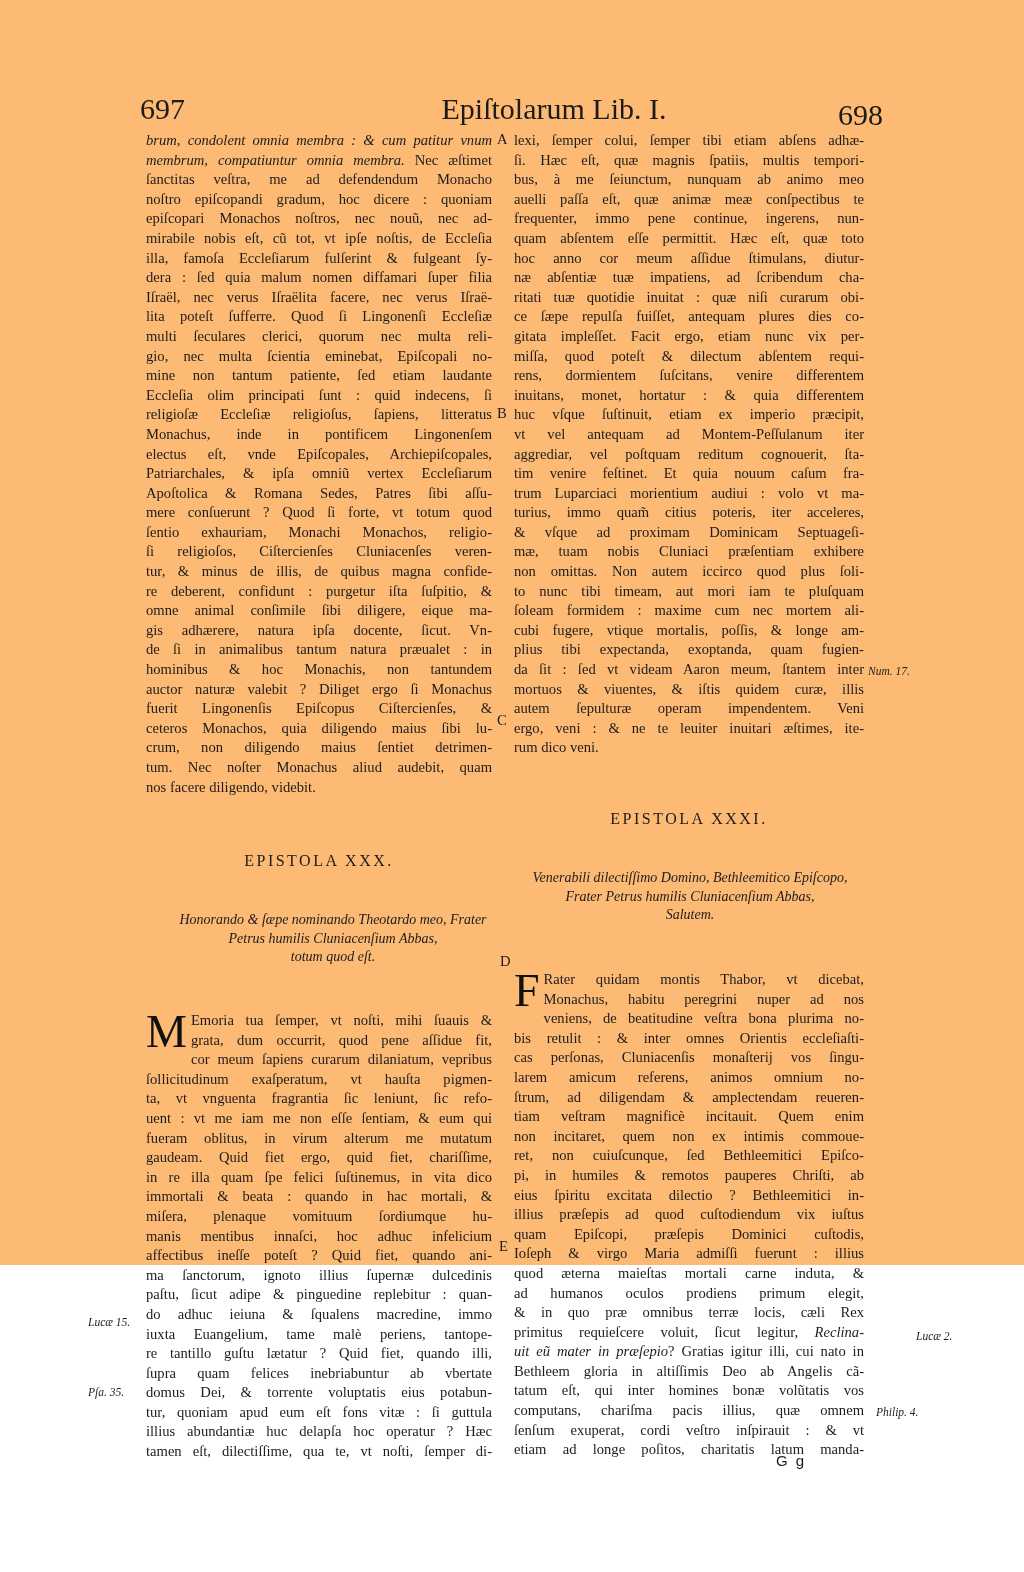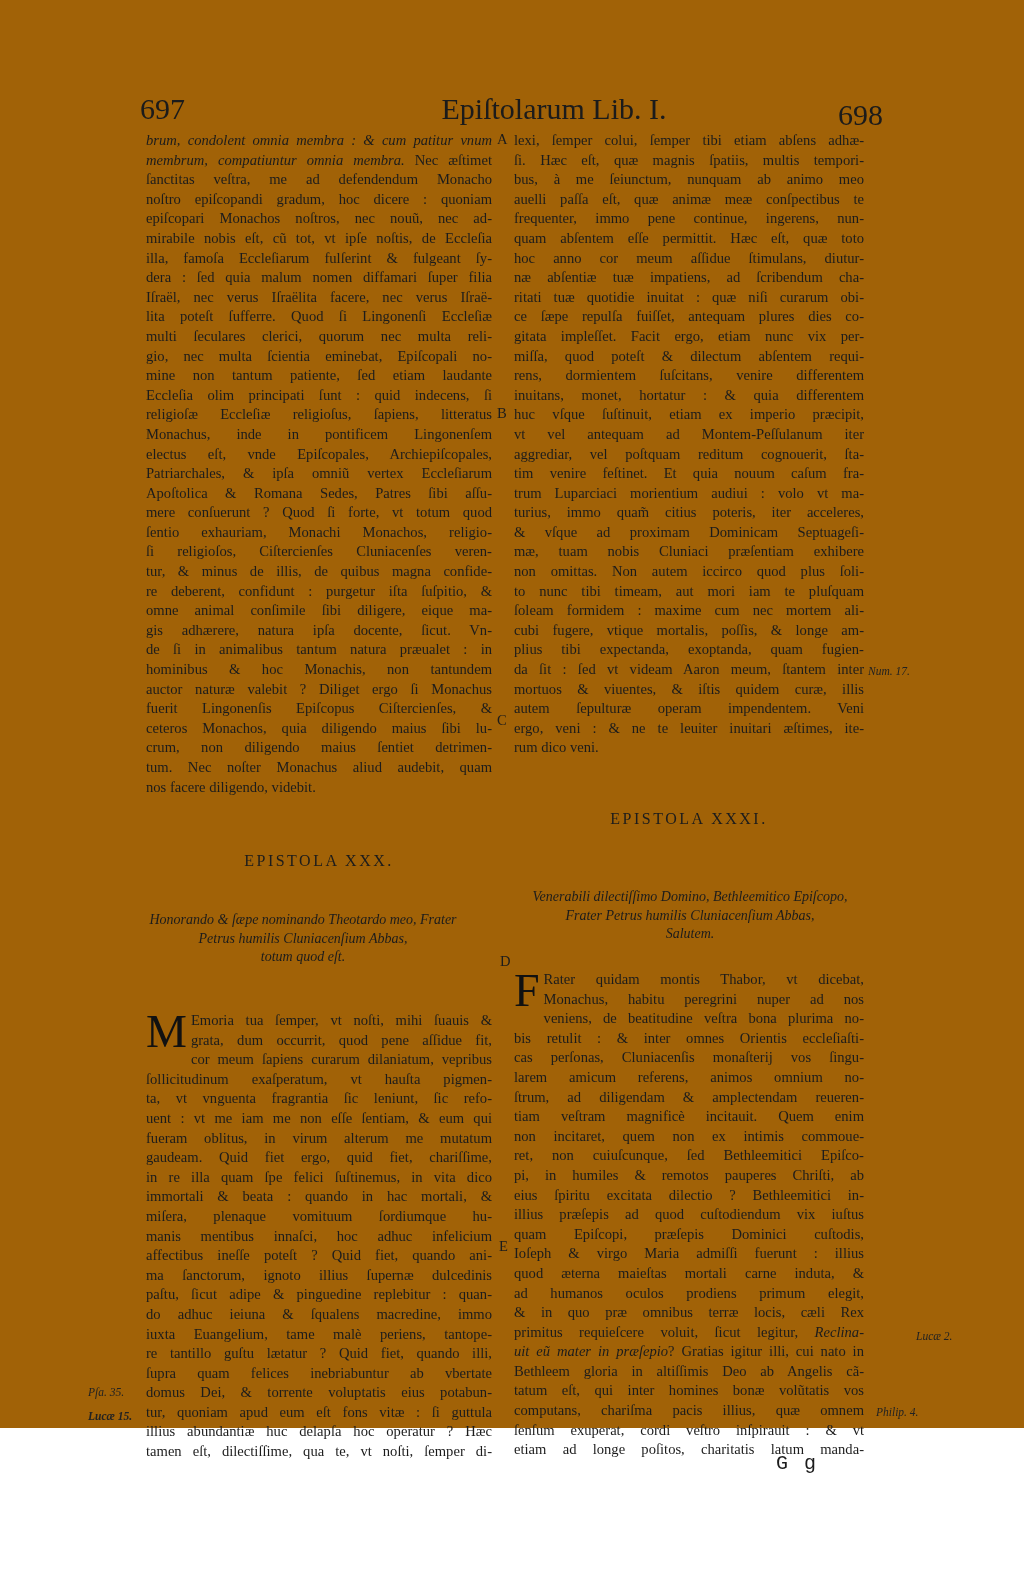--- a/index.html
+++ b/index.html
@@ -1,34 +1,34 @@
 <!DOCTYPE html>
 <html><head>
 <meta charset="utf-8">
 <style>
   html, body { margin: 0; padding: 0; background: #ffffff; }
   body { width: 1024px; height: 1572px; position: relative; overflow: hidden;
          font-family: "DejaVu Serif", "Liberation Serif", serif; color: #1a1a1a; }
-  .page { position: absolute; left: 0; top: 0; width: 1024px; height: 1428px; background: #a16207; }
+  .page { position: absolute; left: 0; top: 0; width: 1024px; height: 1265px; background: #fdba74; }
   .header { position: absolute; top: 92px; font-family: "Liberation Serif", serif; font-size: 30px; color: #1b1b1b; }
   .hdr-left { left: 140px; }
   .hdr-title { left: 0; width: 1024px; text-align: center; top: 92px; padding-left: 20px; box-sizing: border-box; margin-left: 32px; }
   .hdr-right { left: 838px; margin-top: 6px; }
   .col { position: absolute; font-family: "Liberation Serif", serif; font-size: 14.6px; line-height: 19.6px; color: #1c1c1c; }
   .col-left { left: 146px; width: 346px; }
   .col-right { left: 514px; width: 350px; }
   .line { display: block; white-space: nowrap; text-align: justify; text-align-last: justify; height: 19.6px; }
   .line.last { text-align-last: left; }
   .it { font-style: italic; }
   .heading { position: absolute; font-family: "Liberation Serif", serif; font-size: 16px; letter-spacing: 2.5px; color: #1c1c1c; text-align: center; }
   .address { position: absolute; font-family: "Liberation Serif", serif; font-style: italic; font-size: 14px; line-height: 18.5px; text-align: center; color: #1c1c1c; }
   .dropcap { float: left; font-family: "Liberation Serif", serif; font-size: 46px; line-height: 38px; margin: 2px 4px 0 0; color: #111; }
   .marker { position: absolute; font-family: "Liberation Serif", serif; font-size: 14.6px; color: #1c1c1c; }
   .margnote { position: absolute; font-family: "Liberation Serif", serif; font-style: italic; font-size: 11.5px; line-height: 13px; color: #222; }
-  .sig { position: absolute; font-family: Liberation Mono, monospace; font-size: 20px; color: #1c1c1c; letter-spacing: 2px; }
+  .sig { position: absolute; font-family: Liberation Sans, sans-serif; font-size: 15px; color: #1c1c1c; letter-spacing: 2px; }
 </style>
 </head>
 <body>
 
 <div class="page">
 
   <div class="header hdr-left">697</div>
   <div class="header hdr-title">Epiſtolarum Lib. I.</div>
   <div class="header hdr-right">698</div>
 
@@ -64,21 +64,21 @@
       <span class="line">auctor naturæ valebit ? Diliget ergo ſi Monachus</span>
       <span class="line">fuerit Lingonenſis Epiſcopus Ciſtercienſes, &amp;</span>
       <span class="line">ceteros Monachos, quia diligendo maius ſibi lu-</span>
       <span class="line">crum, non diligendo maius ſentiet detrimen-</span>
       <span class="line">tum. Nec noſter Monachus aliud audebit, quam</span>
       <span class="line last">nos facere diligendo, videbit.</span>
     </div>
 
   <div class="heading" style="left:146px; width:346px; top:852px;">EPISTOLA XXX.</div>
 
-  <div class="address" style="left:124px; width:358px; top:911px;font-style:italic;">
+  <div class="address" style="left:154px; width:358px; top:911px;font-style:italic;">
     <div>Honorando &amp; ſæpe nominando Theotardo meo, Frater</div>
     <div>Petrus humilis Cluniacenſium Abbas,</div>
     <div>totum quod eſt.</div>
   </div>
 
   <div class="col col-left" style="top:1011px;">
     <span class="dropcap">M</span>
     <span class="line">Emoria tua ſemper, vt noſti, mihi ſuauis &amp;</span>
     <span class="line">grata, dum occurrit, quod pene aſſidue fit,</span>
     <div id="left-body">
@@ -99,21 +99,21 @@
         <span class="line">iuxta Euangelium, tame malè periens, tantope-</span>
         <span class="line">re tantillo guſtu lætatur ? Quid fiet, quando illi,</span>
         <span class="line">ſupra quam felices inebriabuntur ab vbertate</span>
         <span class="line">domus Dei, &amp; torrente voluptatis eius potabun-</span>
         <span class="line">tur, quoniam apud eum eſt fons vitæ : ſi guttula</span>
         <span class="line">illius abundantiæ huc delapſa hoc operatur ? Hæc</span>
         <span class="line">tamen eſt, dilectiſſime, qua te, vt noſti, ſemper di-</span>
       </div>
   </div>
 
-  <div class="margnote" style="left:88px; top:1410px;font-weight:bold;">Lucæ 15.</div>
+  <div class="margnote" style="left:88px; top:1316px;">Lucæ 15.</div>
   <div class="margnote" style="left:88px; top:1386px;">Pſa. 35.</div>
 
   <div class="marker" style="left:497px; top:131px;">A</div>
   <div class="marker" style="left:497px; top:405px;">B</div>
   <div class="marker" style="left:497px; top:712px;">C</div>
   <div class="marker" style="left:500px; top:953px;">D</div>
   <div class="marker" style="left:499px; top:1238px;">E</div>
 
   <div class="col col-right" style="top:131px;" id="right-cont">
       <span class="line">lexi, ſemper colui, ſemper tibi etiam abſens adhæ-</span>
@@ -145,21 +145,21 @@
       <span class="line">plius tibi expectanda, exoptanda, quam fugien-</span>
       <span class="line">da ſit : ſed vt videam Aaron meum, ſtantem inter</span>
       <span class="line">mortuos &amp; viuentes, &amp; iſtis quidem curæ, illis</span>
       <span class="line">autem ſepulturæ operam impendentem. Veni</span>
       <span class="line">ergo, veni : &amp; ne te leuiter inuitari æſtimes, ite-</span>
       <span class="line last">rum dico veni.</span>
     </div>
 
   <div class="heading" style="left:514px; width:350px; top:810px;">EPISTOLA XXXI.</div>
 
-  <div class="address" style="left:505px; width:370px; top:869px;margin-top:19px;">
+  <div class="address" style="left:505px; width:370px; top:869px;">
     <div>Venerabili dilectiſſimo Domino, Bethleemitico Epiſcopo,</div>
     <div>Frater Petrus humilis Cluniacenſium Abbas,</div>
     <div>Salutem.</div>
   </div>
 
   <div class="col col-right" style="top:970px;">
     <span class="dropcap">F</span>
     <span class="line">Rater quidam montis Thabor, vt dicebat,</span>
     <span class="line">Monachus, habitu peregrini nuper ad nos</span>
     <div id="right-body">

